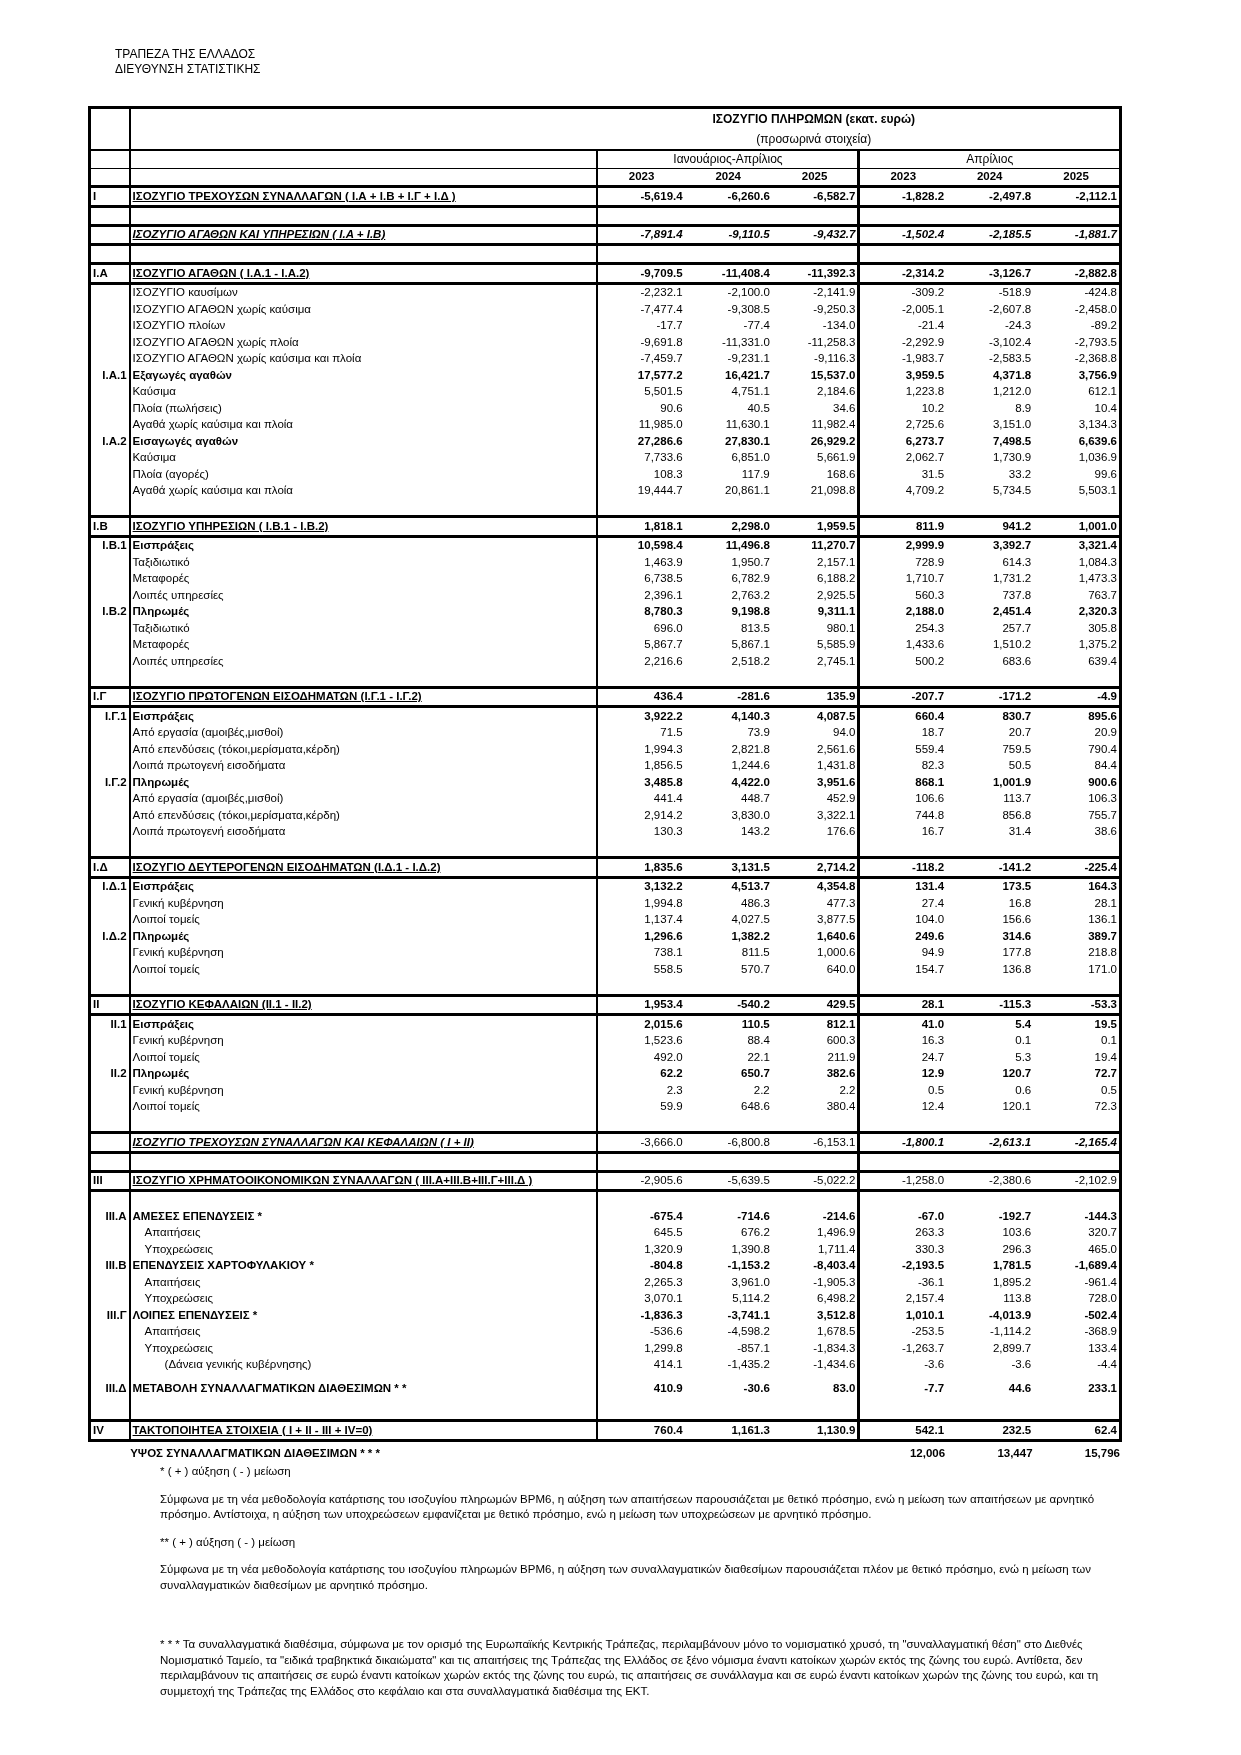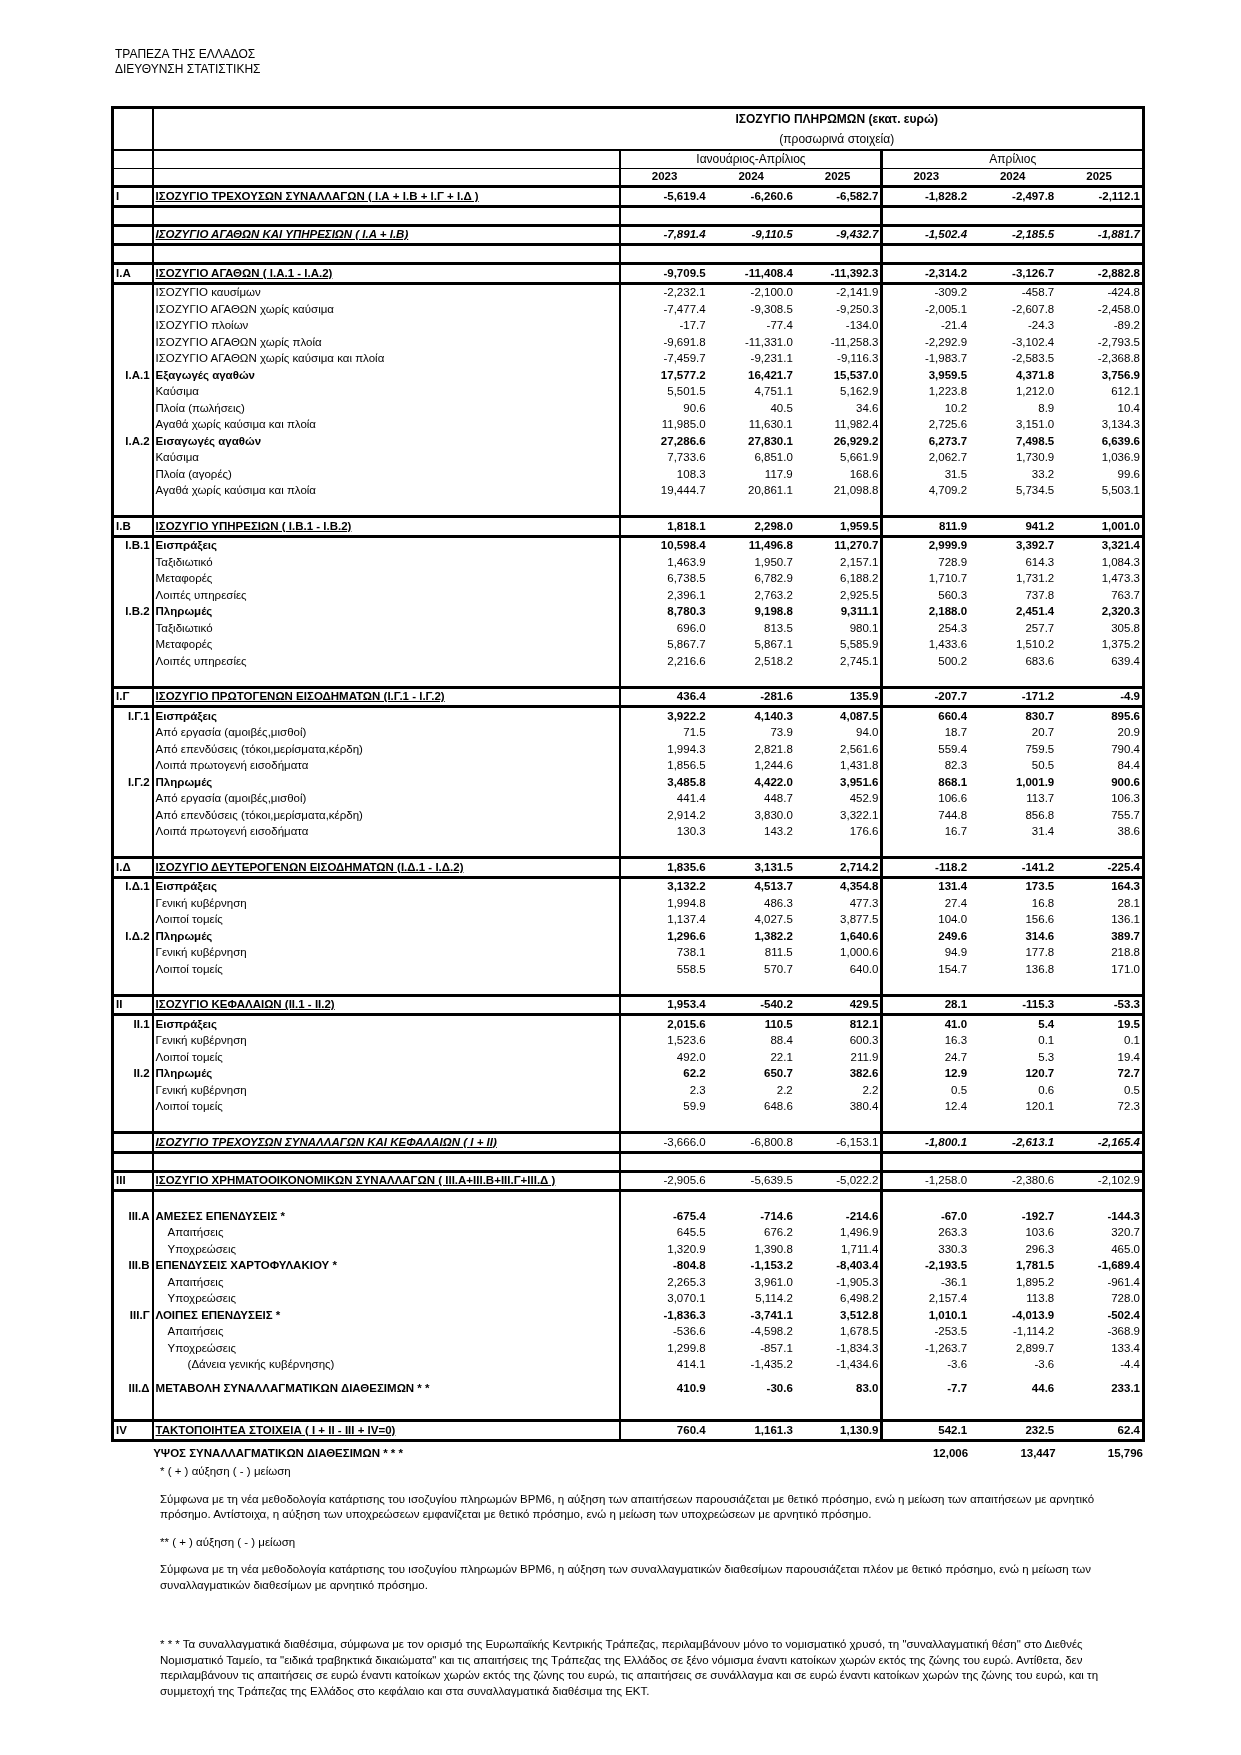--- a/index.html
+++ b/index.html
@@ -1,18 +1,18 @@
 <!DOCTYPE html>
 <html><head>
 <meta charset="utf-8">
 <style>
   html, body { margin: 0; padding: 0; background: #ffffff; }
   body { width: 1241px; height: 1755px; position: relative; font-family: "Liberation Sans", sans-serif; color: #000; }
   .org { position: absolute; left: 115px; top: 47px; font-size: 12px; line-height: 15px; }
-  .wrap { position: absolute; left: 111px; top: 106px; width: 1034px; }
+  .wrap { position: absolute; left: 88px; top: 106px; width: 1034px; }
   table.bop { border-collapse: collapse; width: 1034px; table-layout: fixed; font-size: 11.5px; border: 3px solid #000; }
   table.bop td { padding: 0 2px; height: 16.5px; line-height: 15px; white-space: nowrap; overflow: visible; }
   col.c-code { width: 40px; }
   col.c-label { width: 467px; }
   col.c-num { width: 87px; }
   td.code { border-right: 2px solid #000; }
   td.code-right { text-align: right; }
   td.num { text-align: right; }
   td.sep { border-right: 3px solid #000; }
   tr.title td { height: 20px; }
@@ -133,21 +133,21 @@
           <td class="num">-3,126.7</td>
           <td class="num">-2,882.8</td>
         </tr>
         <tr class="">
           <td class="code code-right"></td>
           <td class="lbl" style="border-right: 2px solid rgb(0, 0, 0);">ΙΣΟΖΥΓΙΟ  καυσίμων</td>
           <td class="num">-2,232.1</td>
           <td class="num">-2,100.0</td>
           <td class="num sep">-2,141.9</td>
           <td class="num">-309.2</td>
-          <td class="num">-458.7</td>
+          <td class="num">-518.9</td>
           <td class="num">-424.8</td>
         </tr>
         <tr class="">
           <td class="code code-right"></td>
           <td class="lbl" style="border-right: 2px solid rgb(0, 0, 0);">ΙΣΟΖΥΓΙΟ ΑΓΑΘΩΝ χωρίς καύσιμα</td>
           <td class="num">-7,477.4</td>
           <td class="num">-9,308.5</td>
           <td class="num sep">-9,250.3</td>
           <td class="num">-2,005.1</td>
           <td class="num">-2,607.8</td>
@@ -191,21 +191,21 @@
           <td class="num sep">15,537.0</td>
           <td class="num">3,959.5</td>
           <td class="num">4,371.8</td>
           <td class="num">3,756.9</td>
         </tr>
         <tr class="">
           <td class="code code-right"></td>
           <td class="lbl" style="border-right: 2px solid rgb(0, 0, 0);">Καύσιμα</td>
           <td class="num">5,501.5</td>
           <td class="num">4,751.1</td>
-          <td class="num sep">5,162.9</td>
+          <td class="num sep">2,184.6</td>
           <td class="num">1,223.8</td>
           <td class="num">1,212.0</td>
           <td class="num">612.1</td>
         </tr>
         <tr class="">
           <td class="code code-right"></td>
           <td class="lbl" style="border-right: 2px solid rgb(0, 0, 0);">Πλοία (πωλήσεις)</td>
           <td class="num">90.6</td>
           <td class="num">40.5</td>
           <td class="num sep">34.6</td>

